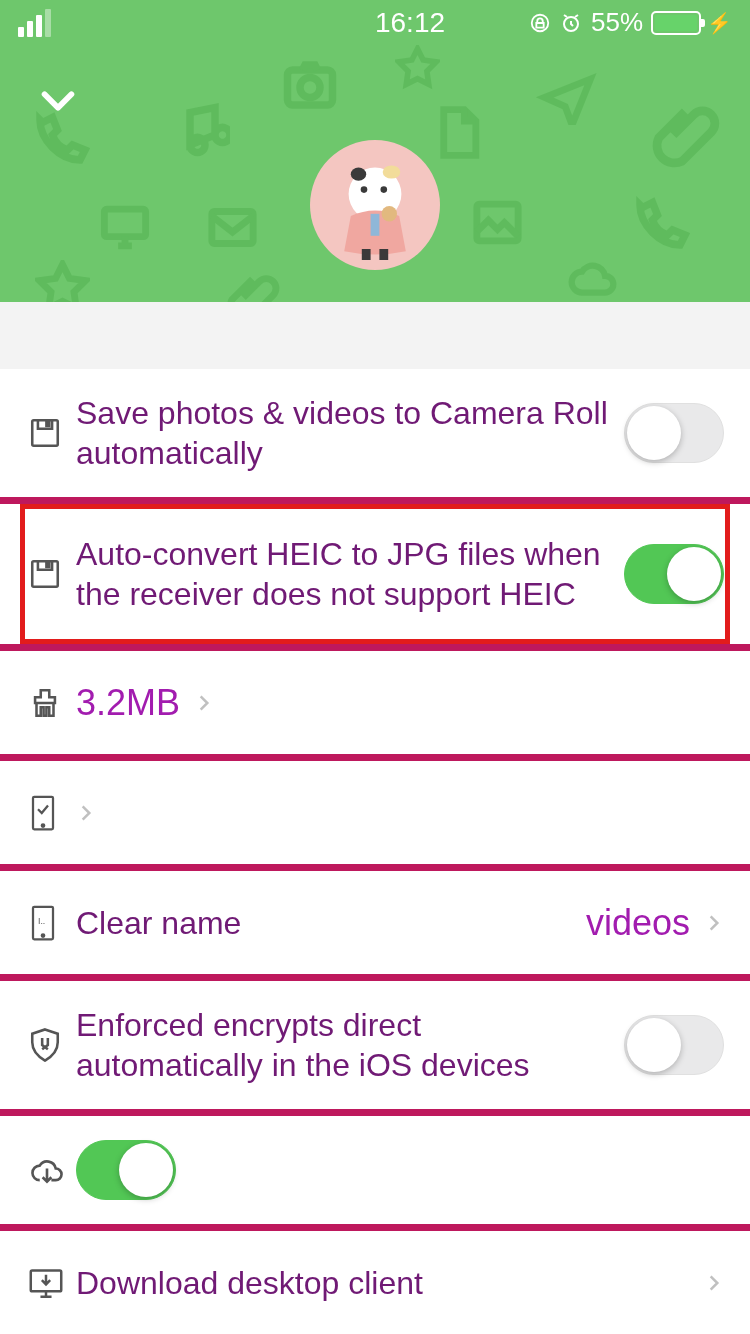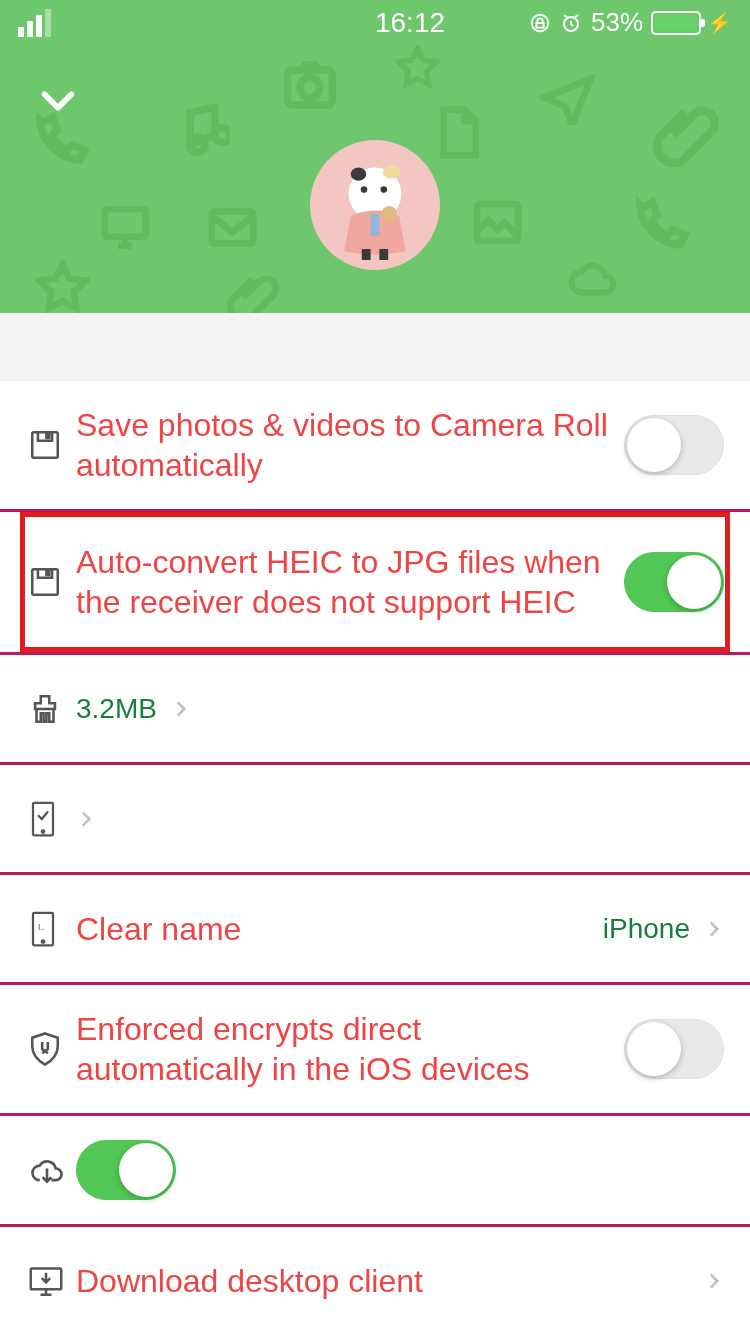--- a/index.html
+++ b/index.html
@@ -20,26 +20,26 @@
   .battery-body { width:50px; height:24px; border:2px solid #fff; border-radius:5px; position:relative; padding:2px; }
   .battery-body::after { content:""; position:absolute; right:-6px; top:6px; width:4px; height:8px; background:#fff; border-radius:0 2px 2px 0; }
   .battery-fill { width:100%; height:100%; background:#67d36a; border-radius:2px; }
   .bolts { font-size:20px; }
   .chevron-down-btn { position:absolute; top:70px; left:28px; width:60px; height:60px; display:flex; align-items:center; justify-content:center; color:#fff; }
   .avatar-wrap { position:absolute; left:50%; top:140px; transform:translateX(-50%); width:130px; height:130px; border-radius:50%; background:#f4c6c1; display:flex; align-items:center; justify-content:center; overflow:hidden; }
   
   .doodle { position:absolute; stroke:#56b454; stroke-width:3; fill:none; opacity:0.6; }
   
   .list { margin-top:40px; background:#fff; }
-  .row { display:flex; align-items:center; min-height:110px; padding:24px 26px 24px 28px; border-top:3px solid #be185d; position:relative; background:#fff; }
+  .row { display:flex; align-items:center; min-height:110px; padding:24px 26px 24px 28px; border-top:7px solid #be185d; position:relative; background:#fff; }
   .row:first-child { border-top:none; }
   .row-icon { width:48px; flex:0 0 48px; display:flex; align-items:center; justify-content:flex-start; color:#555; }
   .row-icon svg { stroke:#555; }
-  .row-label { flex:1; font-size:32px; line-height:40px; color:#ef4444; padding-right:14px; }
-  .row-value { font-size:28px; color:#15803d; margin-right:14px; }
+  .row-label { flex:1; font-size:32px; line-height:40px; color:#701a75; padding-right:14px; }
+  .row-value { font-size:36px; color:#a21caf; margin-right:14px; }
   .chevron { color:#c0c0c0; }
   .toggle { width:100px; height:60px; border-radius:40px; background:#e9e9ea; position:relative; flex:0 0 100px; border:1px solid #e0e0e0; }
   .toggle .knob { position:absolute; top:2px; left:2px; width:54px; height:54px; background:#fff; border-radius:50%; box-shadow:0 2px 6px rgba(0,0,0,0.25); transition:none; }
   .toggle.on { background:#52c755; border-color:#52c755; }
   .toggle.on .knob { left:auto; right:2px; }
   .highlight-box { position:absolute; border:5px solid #e21c1c; left:20px; right:20px; top:0px; bottom:0px; pointer-events:none; }
   .gap { height:40px; background:#f3f3f3; }
 </style>
 </head>
 <body>
@@ -109,21 +109,21 @@
       <div class="status-center">16:12</div>
       <div class="status-right">
         <svg width="22" height="22" viewBox="0 0 24 24" fill="none" stroke="#fff" stroke-width="2">
             <circle cx="12" cy="12" r="9"></circle>
             <path d="M9 12v-2a3 3 0 0 1 6 0v2M8 12h8v5H8z"></path>
           </svg>
         <svg width="24" height="24" viewBox="0 0 24 24" fill="none" stroke="#fff" stroke-width="2">
             <circle cx="12" cy="13" r="7"></circle>
             <path d="M12 10v3l2 2M5 4l3 2M19 4l-3 2"></path>
           </svg>
-        <span>53%</span>
+        <span>55%</span>
         <div class="battery">
           <div class="battery-body">
               <div class="battery-fill"></div>
             </div>
           <span class="bolts">⚡</span>
         </div>
       </div>
     </div>
 
     <div class="chevron-down-btn">
@@ -209,21 +209,21 @@
 
     <div class="row">
       <div class="row-icon">
         <svg width="30" height="38" viewBox="0 0 24 30" fill="none" stroke-width="1.8">
             <rect x="4" y="2" width="16" height="26" rx="1"></rect>
             <text x="8" y="16" font-size="7" fill="#555" stroke="none">I..</text>
             <circle cx="12" cy="25" r="1" fill="#555"></circle>
           </svg>
       </div>
       <div class="row-label">Clear name</div>
-      <div class="row-value">iPhone</div>
+      <div class="row-value">videos</div>
       <svg class="chevron" width="20" height="34" viewBox="0 0 24 24" fill="none" stroke="#c0c0c0" stroke-width="3">
           <polyline points="8 4 16 12 8 20"></polyline>
         </svg>
     </div>
 
     <div class="row">
       <div class="row-icon">
         <svg width="34" height="38" viewBox="0 0 24 26" fill="none" stroke-width="1.8">
             <path d="M12 2l9 3v6c0 6-4 10-9 13C7 21 3 17 3 11V5z"></path>
             <path d="M10 8v5l4 3M14 8v5l-4 3"></path>

